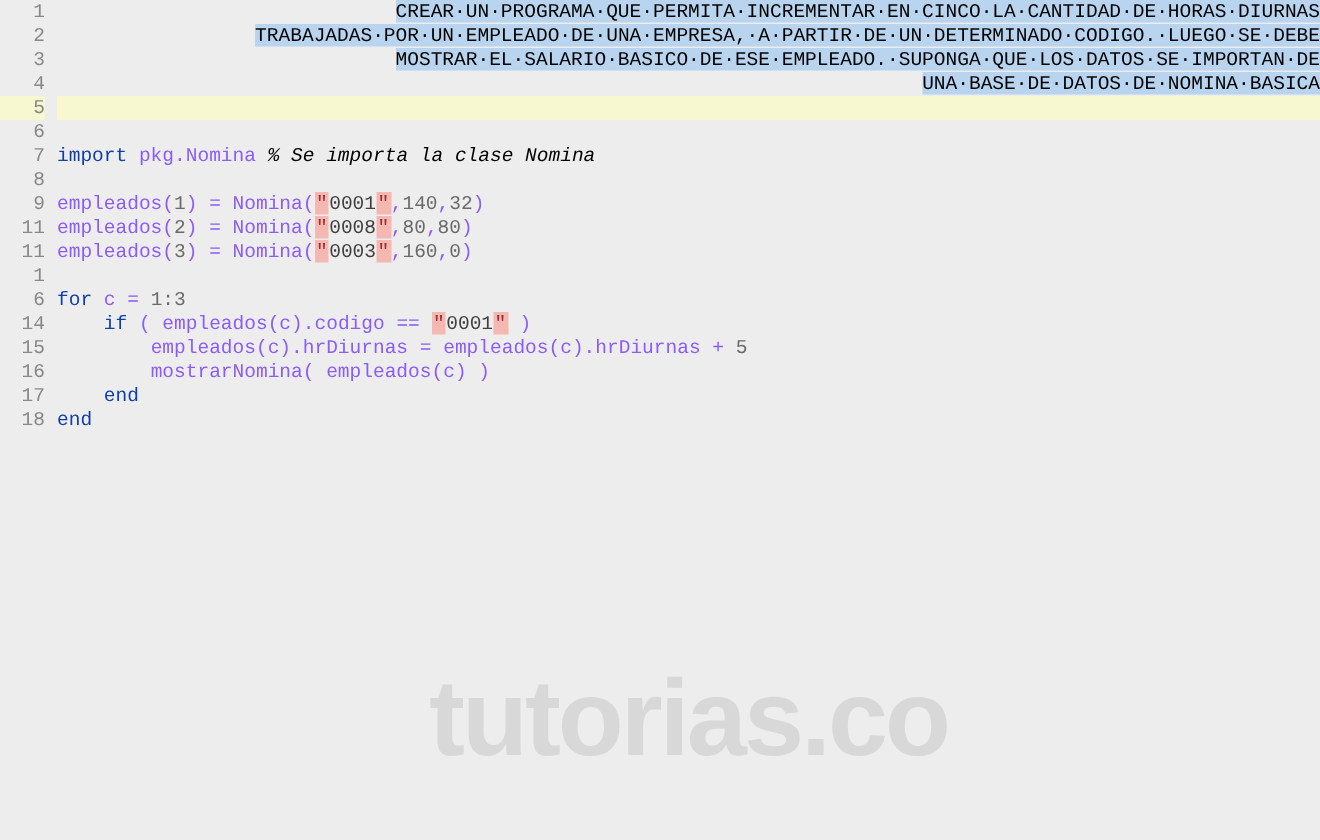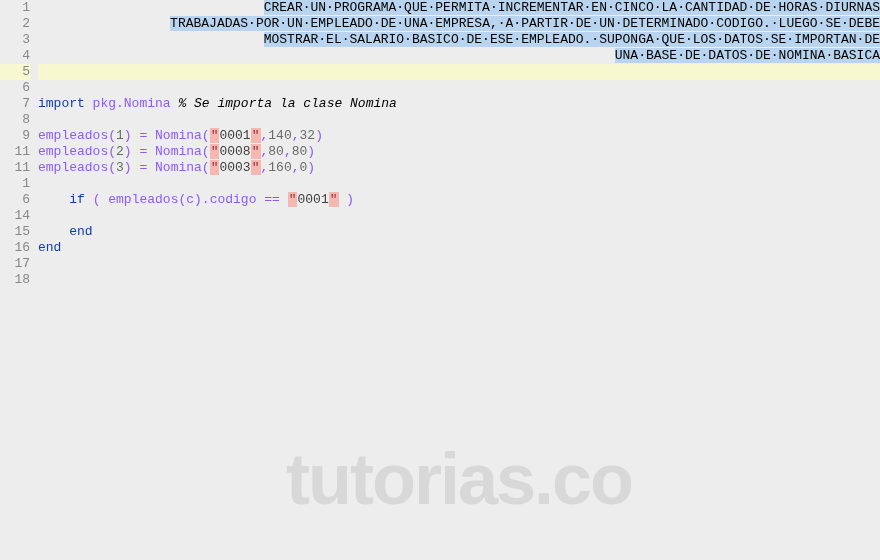--- a/index.html
+++ b/index.html
@@ -114,25 +114,27 @@
     <div class="line"></div>
 
     <div class="line"><span class="txt">empleados(</span><span class="num">1</span><span class="txt">) = Nomina(</span><span class="str-bg">"</span><span class="str">0001</span><span class="str-bg">"</span><span class="txt">,</span><span class="num">140</span><span class="txt">,</span><span class="num">32</span><span class="txt">)</span></div>
 
     <div class="line"><span class="txt">empleados(</span><span class="num">2</span><span class="txt">) = Nomina(</span><span class="str-bg">"</span><span class="str">0008</span><span class="str-bg">"</span><span class="txt">,</span><span class="num">80</span><span class="txt">,</span><span class="num">80</span><span class="txt">)</span></div>
 
     <div class="line"><span class="txt">empleados(</span><span class="num">3</span><span class="txt">) = Nomina(</span><span class="str-bg">"</span><span class="str">0003</span><span class="str-bg">"</span><span class="txt">,</span><span class="num">160</span><span class="txt">,</span><span class="num">0</span><span class="txt">)</span></div>
 
     <div class="line"></div>
 
+    <div class="line"><span class="kw">for</span><span class="txt"> c = </span><span class="num">1:3</span></div>
 
     <div class="line"><span>    </span><span class="kw">if</span><span class="txt"> ( empleados(c).codigo == </span><span class="str-bg">"</span><span class="str">0001</span><span class="str-bg">"</span><span class="txt"> )</span></div>
 
+    <div class="line"><span>        </span><span class="txt">empleados(c).hrDiurnas = empleados(c).hrDiurnas + </span><span class="num">5</span></div>
 
-    <div class="line"><span>        </span></div>
+    <div class="line"><span>        </span><span class="txt">mostrarNomina( empleados(c) )</span></div>
 
     <div class="line"><span>    </span><span class="kw">end</span></div>
 
     <div class="line"><span class="kw">end</span></div>
 
     <div class="watermark">tutorias.co</div>
   </div>
 </div>
 
 </body></html>

